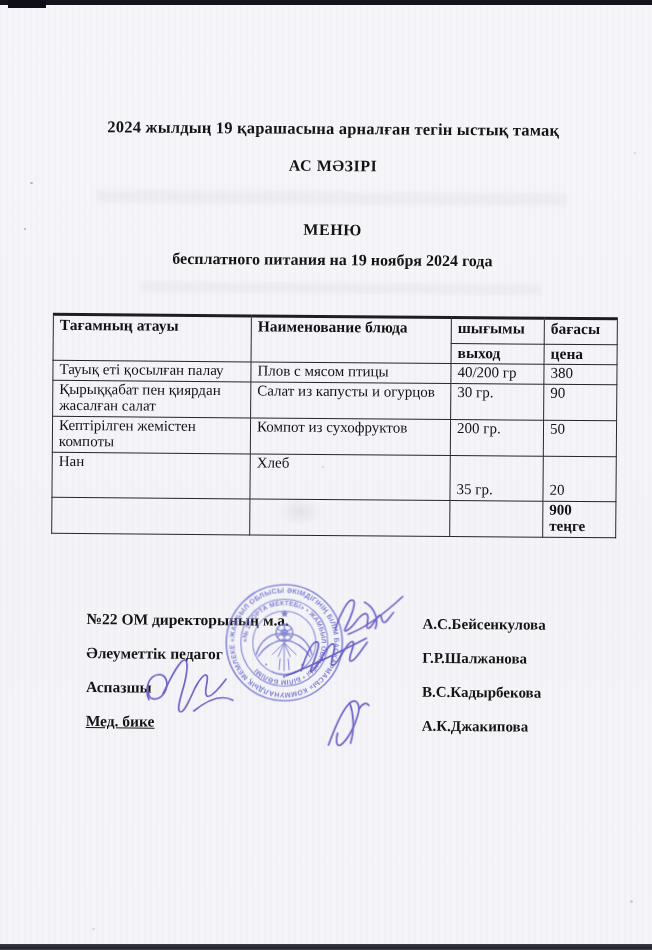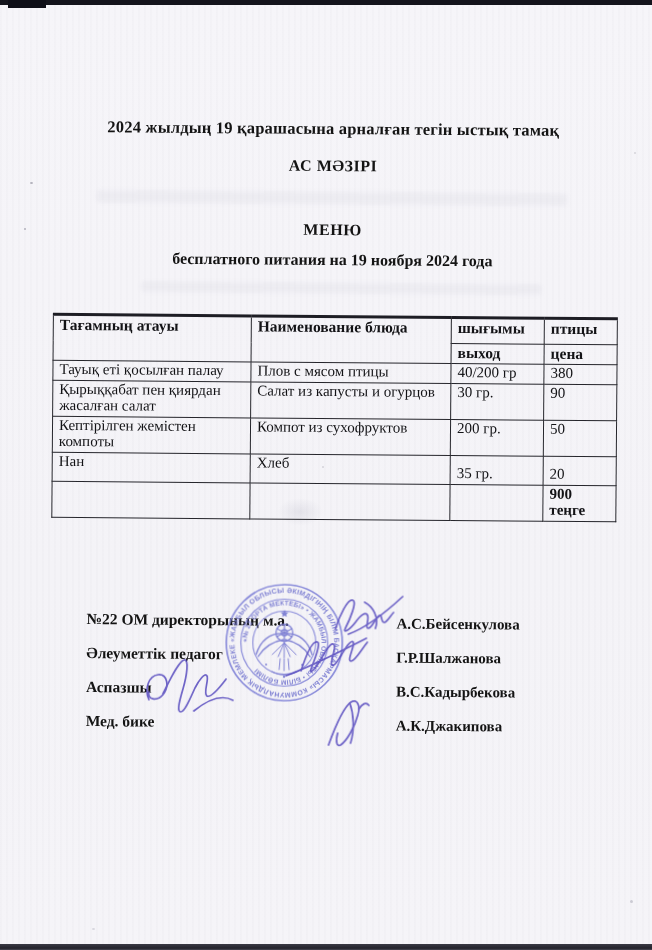--- a/index.html
+++ b/index.html
@@ -43,28 +43,28 @@
   }
   table.menu tr.head-top th { border-top:3px solid #1d1d24; }
   table.menu th { font-weight:bold; font-size:15.5px; }
   tr.head-top { height:26px; }
   tr.head-sub { height:17px; }
   tr.row-1 { height:16px; }
   tr.row-2 { height:34px; }
   tr.row-3 { height:36px; }
   tr.row-4 { height:27px; }
   tr.row-total { height:23px; }
-  tr.row-4 td.low { padding-top:10px; }
+  tr.row-4 td.low { padding-top:26px; }
   td.total-cell { font-weight:bold; }
 
   .sig-block { position:absolute; left:88px; top:612px; width:500px; height:130px; }
   .sig-row { position:absolute; left:0; height:22px; white-space:nowrap; }
   .sig-row .role { font-weight:bold; font-size:15.5px; }
-  .sig-row .name { position:absolute; left:310px; top:3px; font-weight:bold; font-size:15px; }
-  .sig-row-0 { top:0; } .sig-row-1 { top:34px; } .sig-row-2 { top:68px; } .sig-row-3 { top:102px; }
+  .sig-row .name { position:absolute; left:336px; top:3px; font-weight:bold; font-size:15px; }
+  .sig-row-0 { top:0; } .sig-row-1 { top:34px; } .sig-row-2 { top:68px; } .sig-row-3 { top:102px;text-decoration:underline; }
 
   .stamp { position:absolute; left:216px; top:573px; width:140px; height:140px;
     opacity:0.92; filter:blur(0.35px); }
   .signature-ink { position:absolute; inset:0; opacity:0.88; filter:blur(0.2px); pointer-events:none; }
 </style>
 </head>
 <body>
 
 <div class="scan-page">
 
@@ -84,21 +84,21 @@
         <col style="width:198px">
           <col style="width:200px">
           <col style="width:93px">
           <col style="width:73px">
       </colgroup>
       <tbody>
         <tr class="head-top">
           <th rowspan="2">Тағамның атауы</th>
           <th rowspan="2">Наименование блюда</th>
           <th>шығымы</th>
-          <th>птицы</th>
+          <th>бағасы</th>
         </tr>
         <tr class="head-sub">
           <th>выход</th>
           <th>цена</th>
         </tr>
         <tr class="row-1">
           <td>Тауық еті қосылған палау</td>
           <td>Плов с мясом птицы</td>
           <td>40/200 гр</td>
           <td>380</td>

